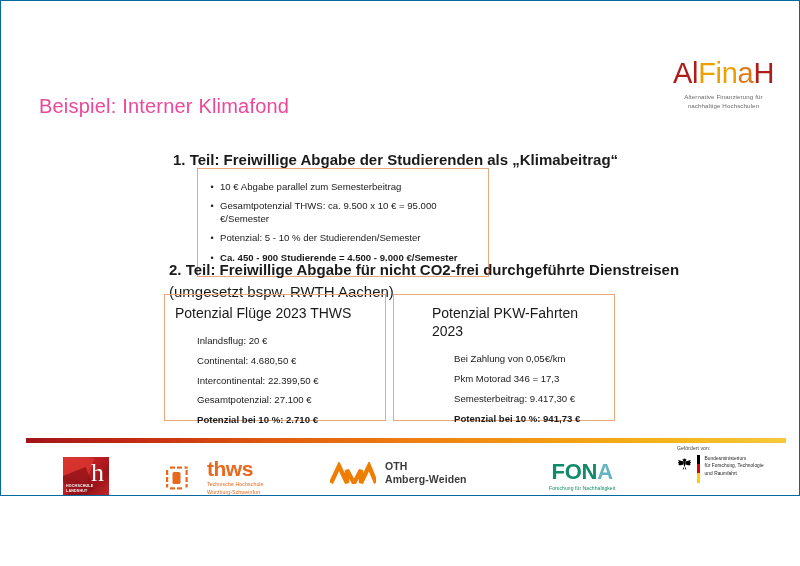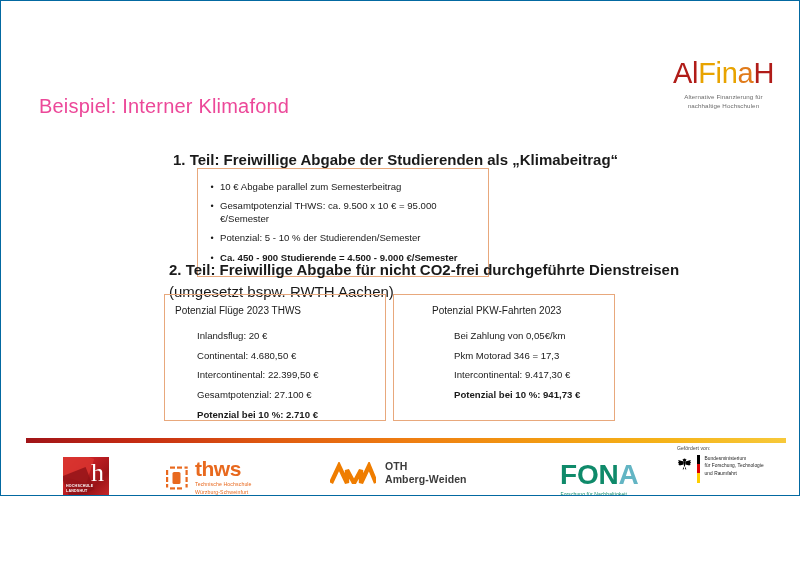--- a/index.html
+++ b/index.html
@@ -106,21 +106,21 @@
     top: 293px;
     width: 222px;
     height: 127px;
     border: 1.2px solid #e8a87c;
     box-sizing: border-box;
     padding: 9px 8px 8px 10px;
   }
   #box-fluege { left: 163px; }
   #box-pkw { left: 392px; padding-left: 38px; }
   .data-box-title {
-    font-size: 10px;
+    font-size: 14px;
     color: #1a1a1a;
     line-height: 1.3;
     margin-bottom: 9px;
   }
   .data-line {
     font-size: 9.6px;
     color: #1a1a1a;
     line-height: 1.3;
     padding: 3.7px 0 3.7px 22px;
   }
@@ -189,20 +189,21 @@
     font-weight: bold;
   }
 
   
   .logo-thws {
     position: absolute;
     left: 163px;
     top: 8px;
     display: flex;
     align-items: center;
+    gap: 12px;
   }
   .thws-mark {
     position: relative;
     width: 26px;
     height: 26px;
     margin-right: 5px;
   }
   .thws-word {
     font-size: 21px;
     font-weight: bold;
@@ -240,25 +241,24 @@
   }
 
   
   .logo-fona {
     position: absolute;
     left: 548px;
     top: 10px;
     text-align: center;
   }
   .fona-word {
-    font-size: 28px;
+    font-size: 22px;
     font-weight: bold;
     line-height: 1;
     letter-spacing: -0.2px;
-    margin-left: 11px;
   }
   .fona-f { color: #0f8a6a; }
   .fona-o { color: #0f8a6a; }
   .fona-n { color: #0f8a6a; }
   .fona-a { color: #63b5c4; }
   .fona-sub {
     font-size: 5px;
     color: #0f8a6a;
     margin-top: 2px;
     letter-spacing: 0.1px;
@@ -347,21 +347,21 @@
     <div class="data-line">Continental: 4.680,50 €</div>
     <div class="data-line">Intercontinental: 22.399,50 €</div>
     <div class="data-line">Gesamtpotenzial: 27.100 €</div>
     <div class="data-line bold">Potenzial bei 10 %: 2.710 €</div>
   </div>
 
   <div class="data-box" id="box-pkw">
     <div class="data-box-title">Potenzial PKW-Fahrten 2023</div>
     <div class="data-line">Bei Zahlung von 0,05€/km</div>
     <div class="data-line">Pkm Motorad 346 = 17,3</div>
-    <div class="data-line">Intercontinental: 9.417,30 €</div>
+    <div class="data-line">Semesterbeitrag: 9.417,30 €</div>
     <div class="data-line bold">Potenzial bei 10 %: 941,73 €</div>
   </div>
 
   <div class="footer-bar"></div>
 
   <div class="footer-logos">
 
     <div class="logo-landshut">
       <div class="lh-facet-a"></div>
       <div class="lh-facet-b"></div>

